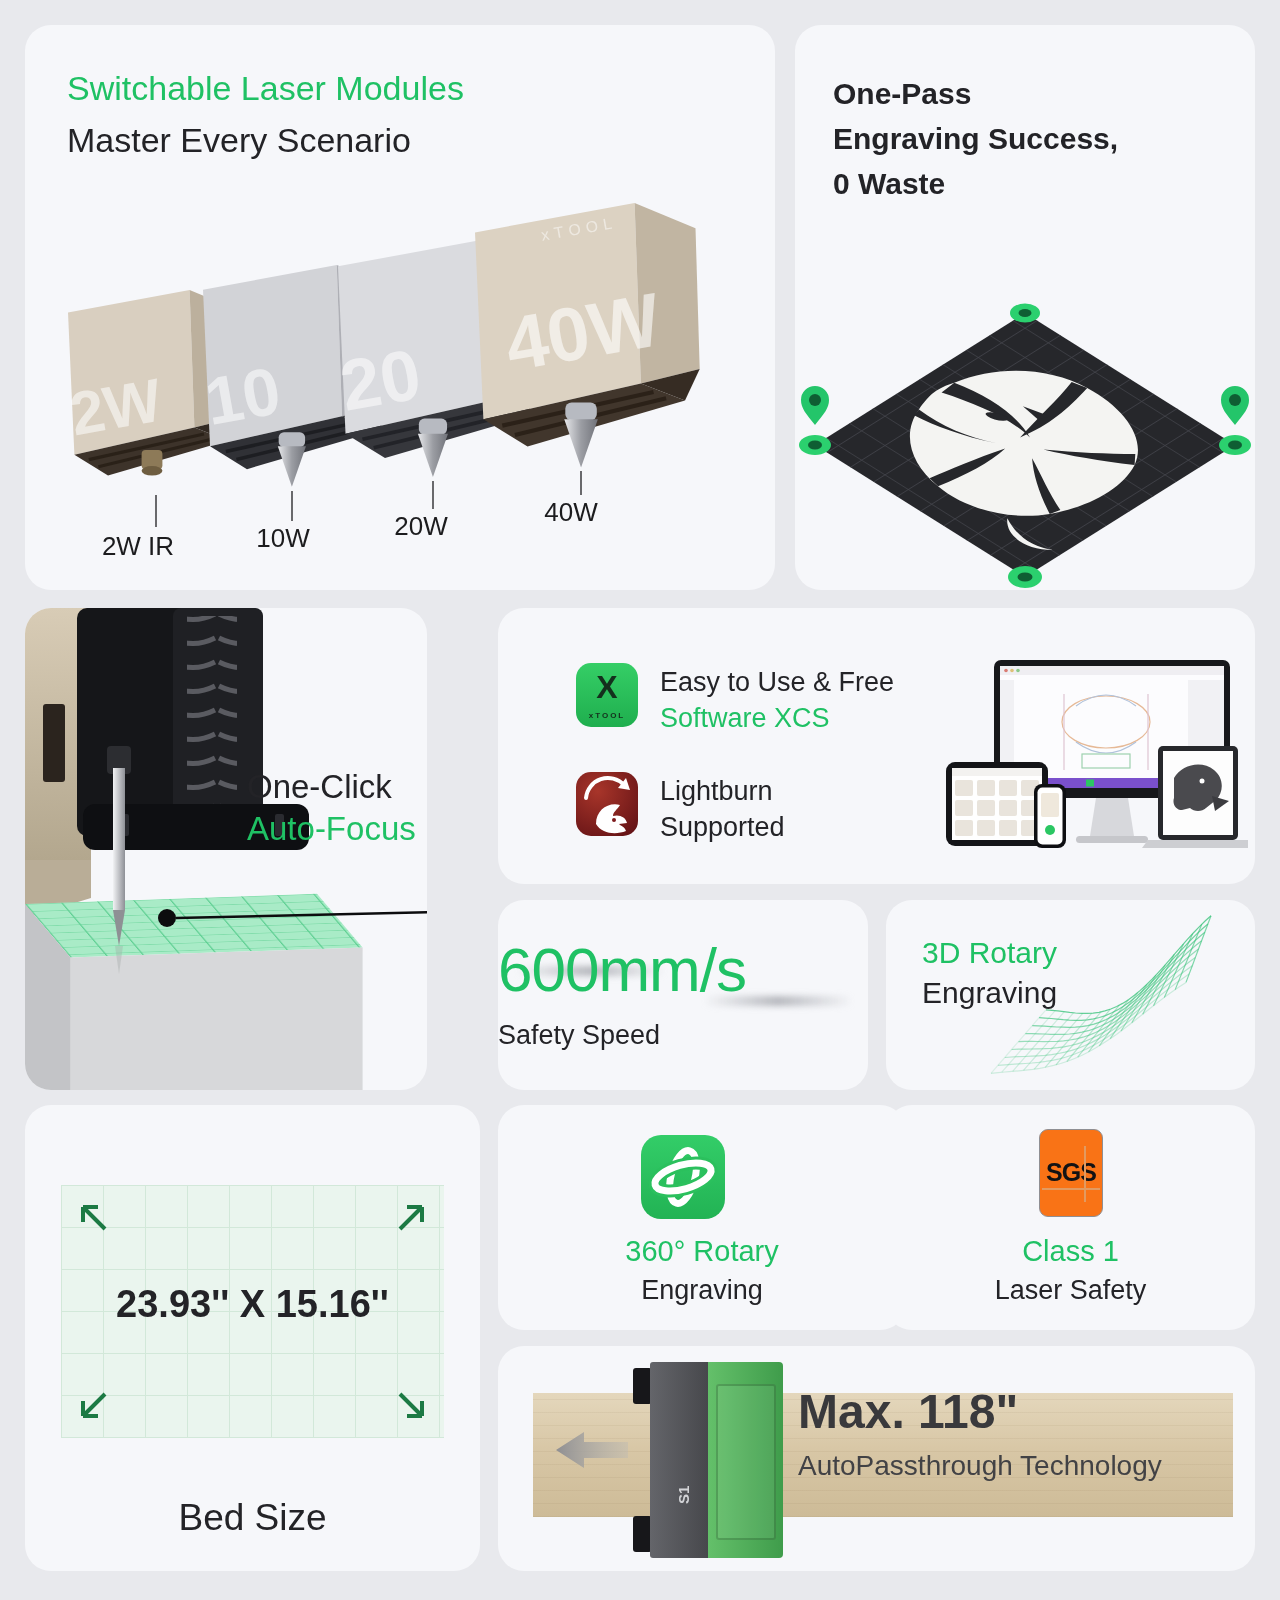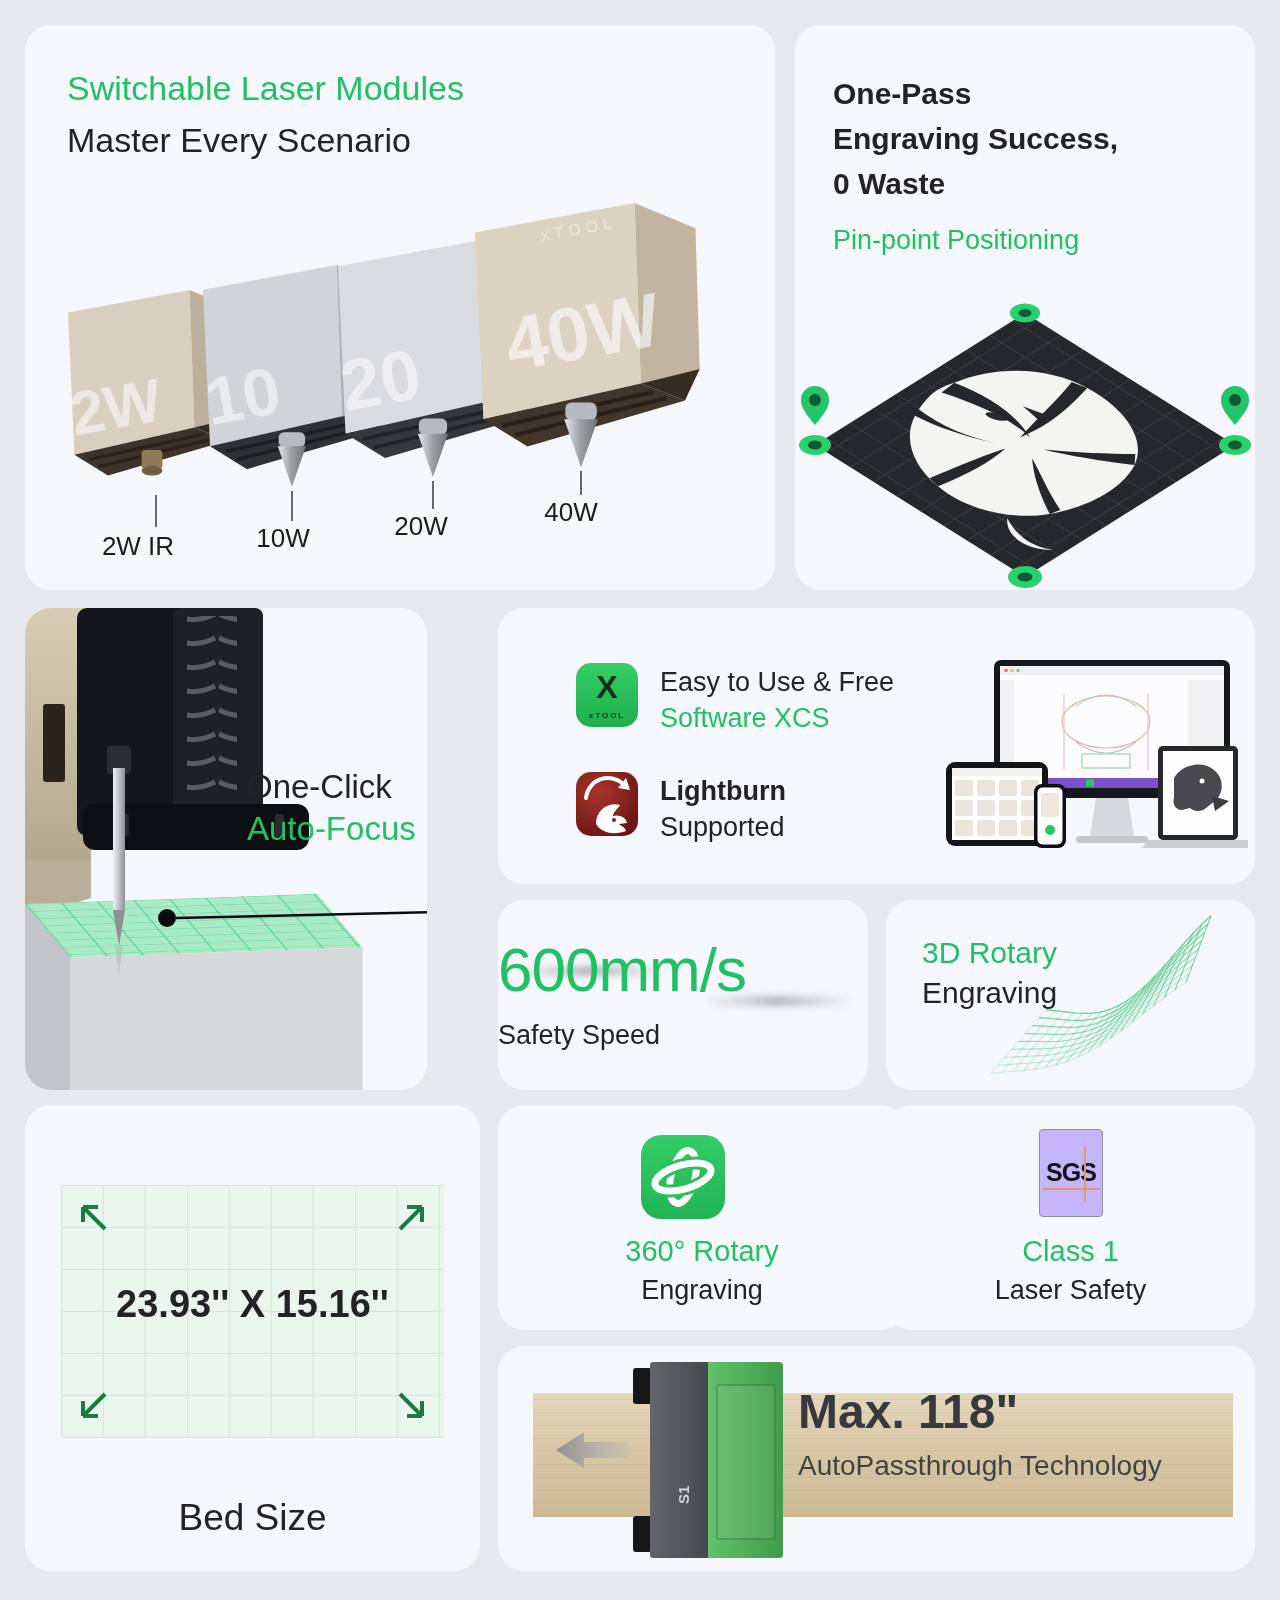--- a/index.html
+++ b/index.html
@@ -52,21 +52,21 @@
   #bed-grid .dims{left:0;right:0;top:98px;text-align:center;font-size:38px;font-weight:bold;}
   .bed-arrow{position:absolute;width:34px;height:34px;}
   #card-bedsize .label{left:0;right:0;top:392px;text-align:center;font-size:37px;font-weight:500;}
   
   #card-rotary{left:498px;top:1105px;width:408px;height:225px;text-align:center;}
   #rotary-icon{left:143px;top:30px;width:84px;height:84px;border-radius:20px;background:linear-gradient(180deg,#33cd68,#22b354);}
   #card-rotary .l1{left:0;right:0;top:130px;font-size:29px;}
   #card-rotary .l2{left:0;right:0;top:170px;font-size:27px;font-weight:500;}
   
   #card-safety{left:886px;top:1105px;width:369px;height:225px;text-align:center;}
-  #sgs-badge{left:153px;top:24px;width:62px;height:86px;background:#c4b5fd;border:1.5px solid #8f8f93;border-radius:4px;}
+  #sgs-badge{left:153px;top:24px;width:62px;height:86px;background:#f97316;border:1.5px solid #8f8f93;border-radius:9px;}
   #sgs-badge .sgs{position:absolute;left:0;right:0;top:28px;font-size:25px;font-weight:bold;letter-spacing:-1px;color:#121214;}
   #sgs-badge .hline{position:absolute;left:2px;right:2px;top:58px;height:2px;background:#e29a60;}
   #sgs-badge .vline{position:absolute;left:44px;top:16px;width:1.5px;height:56px;background:#e29a60;}
   #card-safety .l1{left:0;right:0;top:130px;font-size:29px;}
   #card-safety .l2{left:0;right:0;top:170px;font-size:27px;font-weight:500;}
   
   #card-passthrough{left:498px;top:1346px;width:757px;height:225px;}
   #plank{left:35px;top:47px;width:700px;height:124px;
     background:linear-gradient(180deg,#e4d7bc,#d8c7a6 45%,#cdbb97);
     background-image:repeating-linear-gradient(0deg,rgba(125,100,64,.08) 0 1px,transparent 1px 13px),
@@ -158,21 +158,20 @@
     </g>
   </svg>
 </section>
 
 <section class="card" id="card-positioning">
   <div class="abs title t-dark">
     <div>One-Pass</div>
     <div>Engraving Success,</div>
     <div>0 Waste</div>
   </div>
-  <div class="abs subtitle t-green">Pin-point Positioning</div>
   <svg class="abs" style="left:0;top:260px;" width="460" height="310" viewBox="0 0 460 310">
     <defs>
       <pattern id="dgrid" width="33" height="33" patternUnits="userSpaceOnUse">
         <path d="M33 0H0V33" fill="none" stroke="#42434a" stroke-width="2"></path>
       </pattern>
     </defs>
     <g transform="translate(230,160)">
       <g transform="scale(1,0.6286) rotate(45)">
         <rect x="-148.5" y="-148.5" width="297" height="297" fill="#26272b"></rect>
         <rect x="-148.5" y="-148.5" width="297" height="297" fill="url(#dgrid)"></rect>
@@ -290,21 +289,21 @@
   </div>
   <div class="app-icon" id="lb-icon">
     <svg width="62" height="64" viewBox="0 0 62 64">
       <path d="M10,26 A22,22 0 0 1 48,13" fill="none" stroke="#fff" stroke-width="4" stroke-linecap="round"></path>
       <polygon points="50,6 54,18 42,16" fill="#fff"></polygon>
       <path d="M20,52 C20,38 32,30 44,33 C41,38 37,40 37,44 C43,42 50,45 51,51 L43,52 C45,54 49,55 50,59 C40,63 26,62 20,52 Z" fill="#fff"></path>
       <circle cx="38" cy="48" r="2" fill="#7d1a1d"></circle>
     </svg>
   </div>
   <div class="sw-text" style="top:165px;">
-    <div class="t-dark" style="font-weight:700;">Lightburn</div>
+    <div class="t-dark" style="font-weight:400;">Lightburn</div>
     <div class="t-dark" style="font-weight:500;">Supported</div>
   </div>
 
   <svg class="abs" style="left:438px;top:42px;" width="312" height="202" viewBox="0 0 312 202">
     <g>
       <rect x="58" y="10" width="236" height="138" rx="7" fill="#17181b"></rect>
       <rect x="64" y="16" width="224" height="122" fill="#fcfcfe"></rect>
       <rect x="64" y="16" width="224" height="9" fill="#efeef2"></rect>
       <circle cx="70" cy="20.5" r="1.8" fill="#d97c74"></circle>
         <circle cx="76" cy="20.5" r="1.8" fill="#dec178"></circle>

